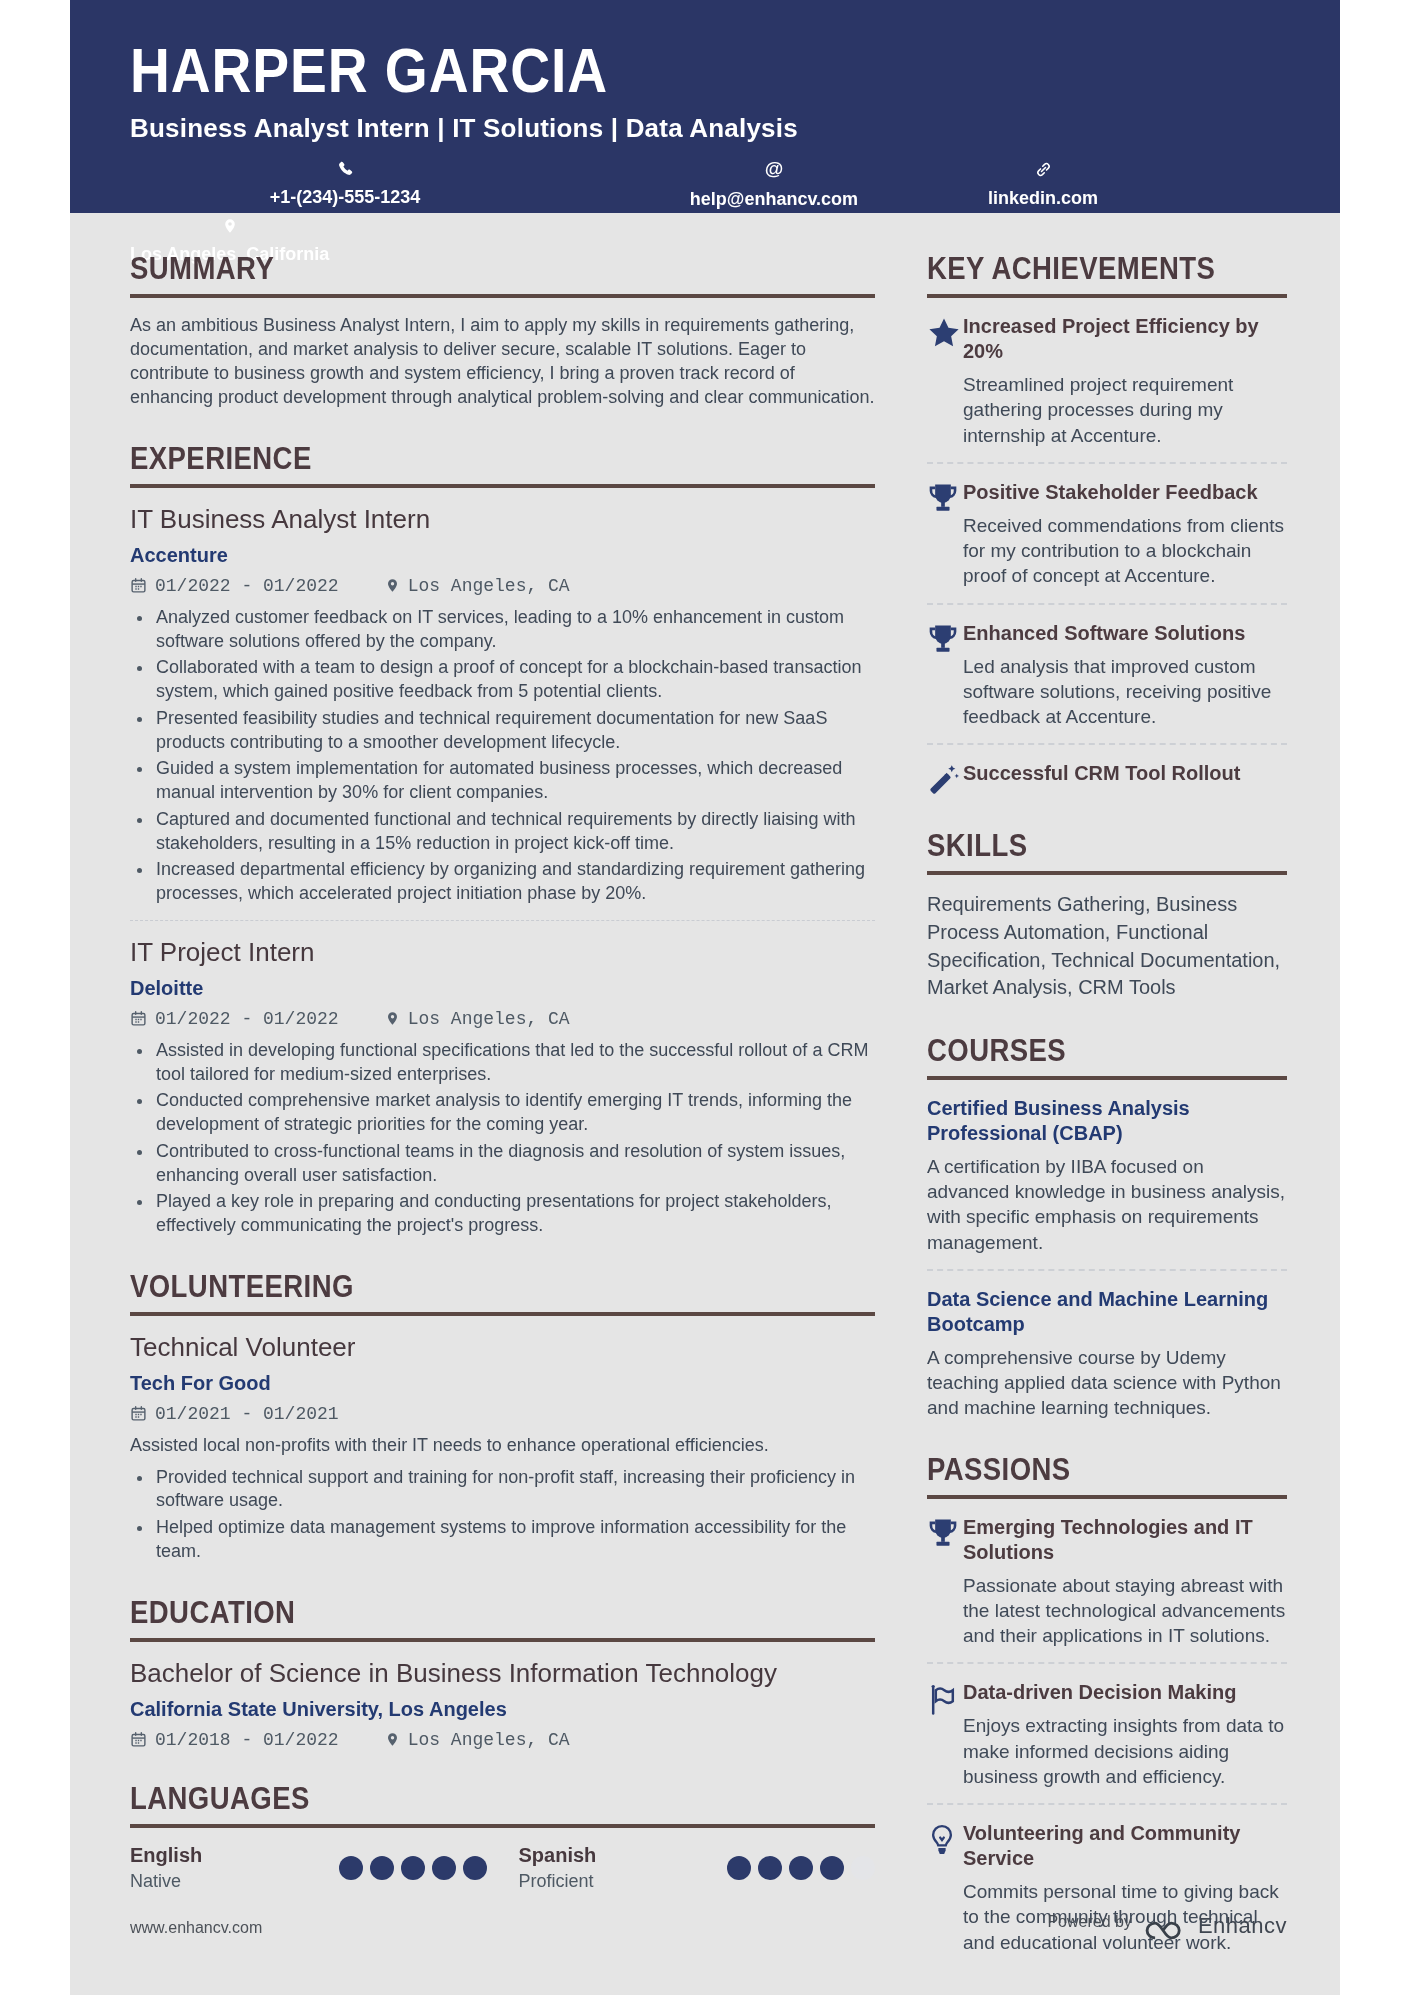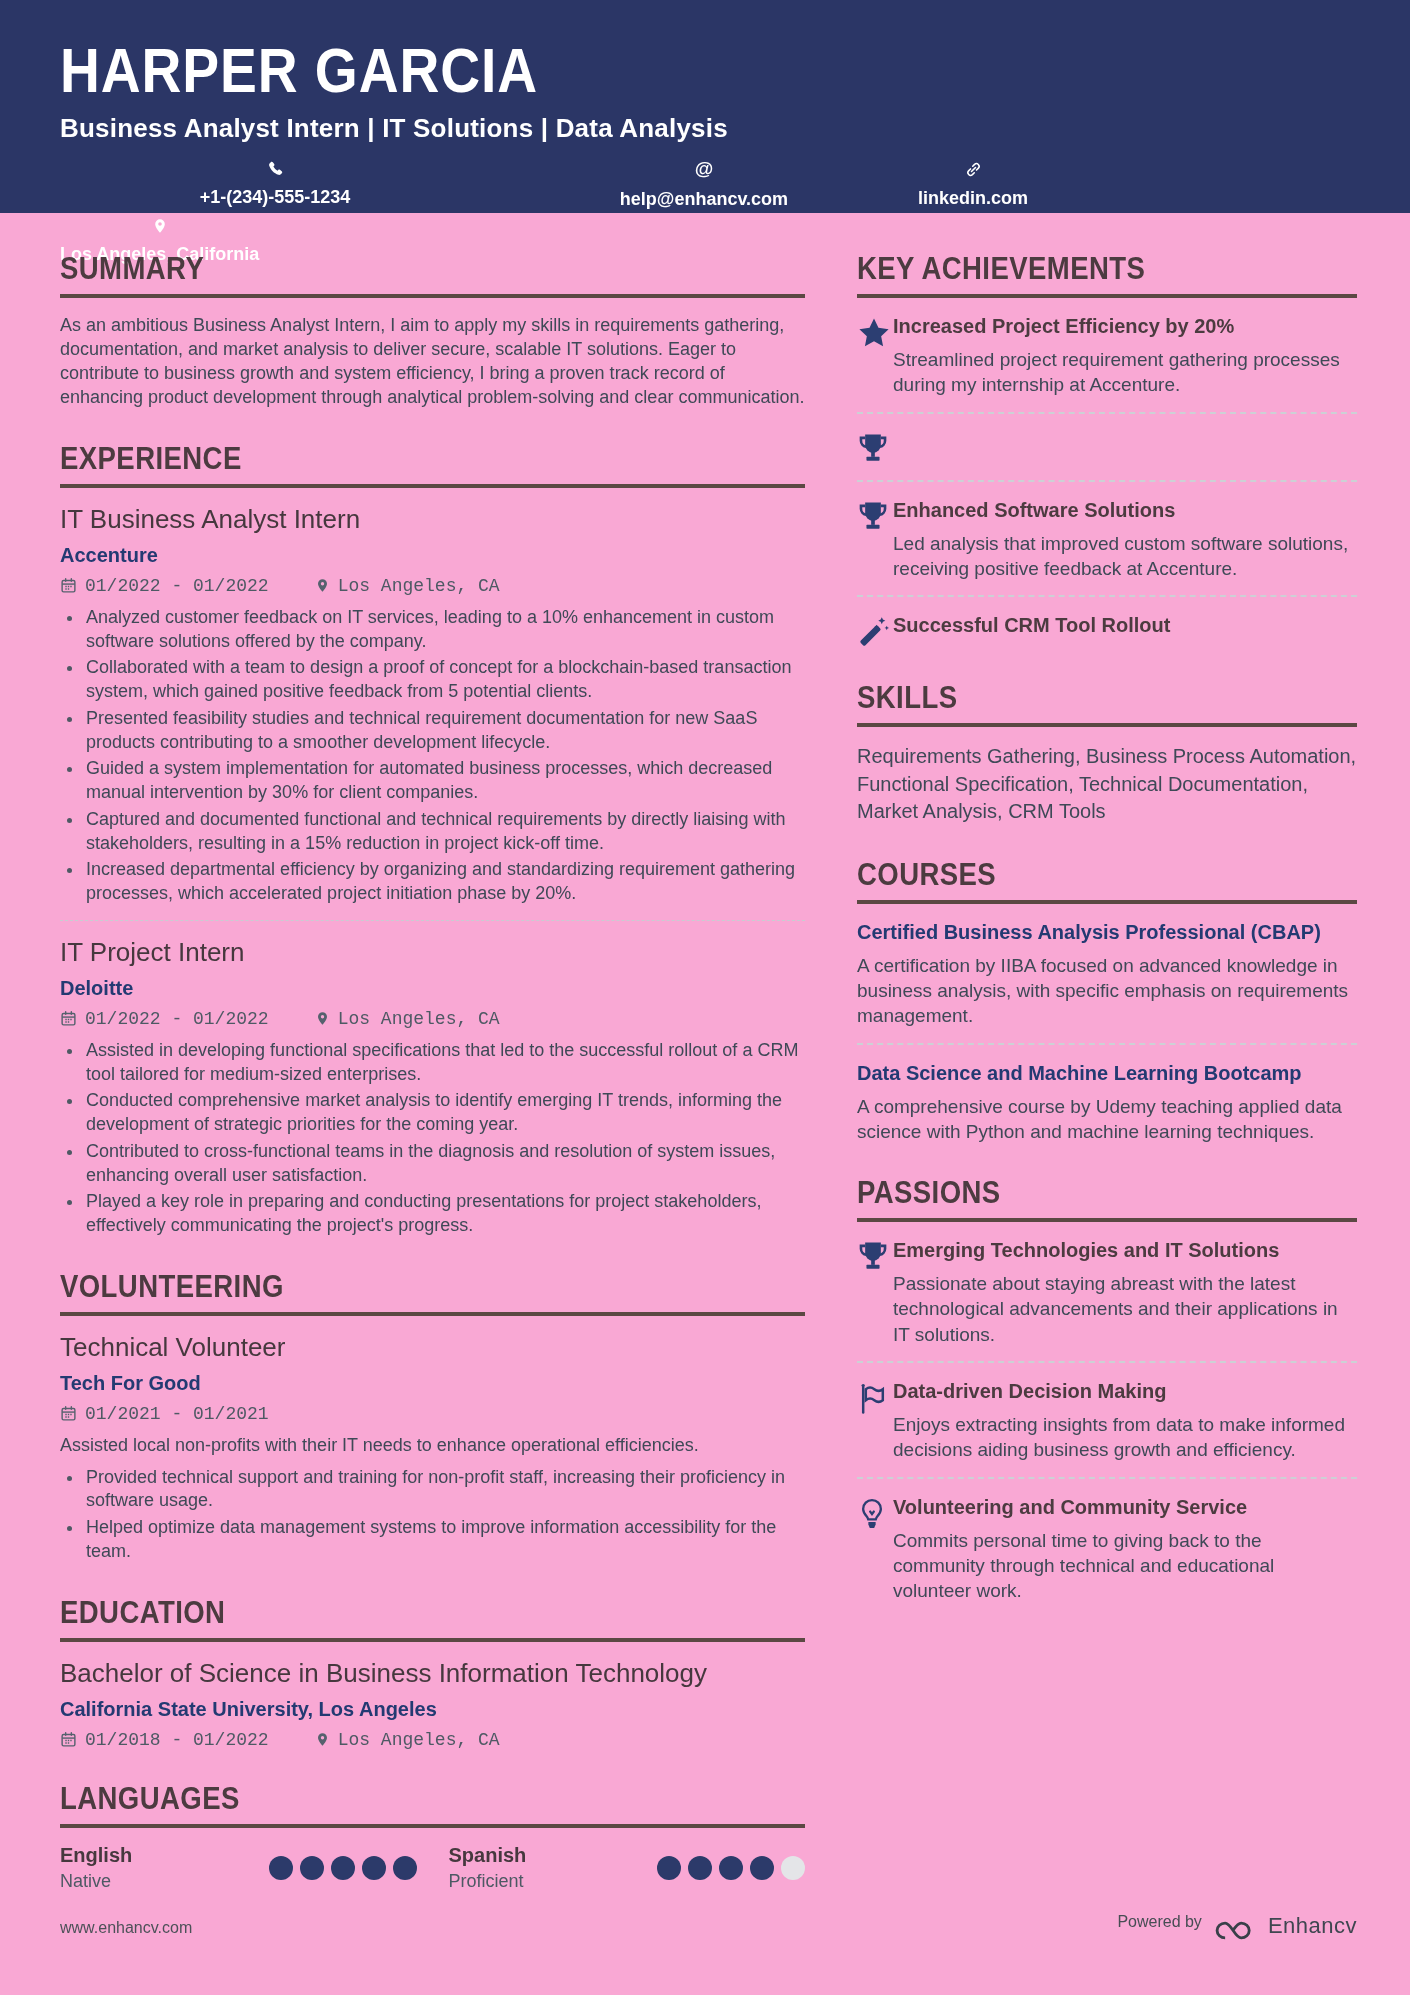--- a/index.html
+++ b/index.html
@@ -1,23 +1,23 @@
 <!DOCTYPE html>
 <html><head>
 <meta charset="utf-8">
 <style>
   * { margin: 0; padding: 0; box-sizing: border-box; }
   html, body { background: #ffffff; }
   body { font-family: "Liberation Sans", sans-serif; }
   .page {
     position: relative;
-    width: 1410px;
+    width: 1270px;
     height: 1995px;
     margin: 0 auto;
-    background: #f9a8d4;
+    background: #e5e5e5;
     overflow: hidden;
   }
   
   .hdr {
     background: #2b3666;
     color: #fff;
     height: 213px;
     padding: 34px 53px 0 60px;
   }
   .hdr h1 {
@@ -360,20 +360,24 @@
                     <path d="M6 2h12v8a6 6 0 0 1-12 0z"></path>
                     <rect x="10.6" y="15" width="2.8" height="4"></rect>
                     <rect x="7" y="19" width="10" height="3" rx="0.5"></rect>
                   </g>
                   <g fill="none" stroke="#2c3e72" stroke-width="2">
                     <path d="M6 4.5H2.8v2.2A4.6 4.6 0 0 0 7 11.3"></path>
                     <path d="M18 4.5h3.2v2.2a4.6 4.6 0 0 1-4.2 4.6"></path>
                   </g>
                 </svg>
             </div>
+            <div>
+              <div class="ach-title">Positive Stakeholder Feedback</div>
+              <div class="ach-text">Received commendations from clients for my contribution to a blockchain proof of concept at Accenture.</div>
+            </div>
           </div>
           <hr class="dashed">
 
           <div class="ach-item">
             <div class="ach-icon">
               <svg class="icon-svg" width="32" height="34" viewBox="0 0 24 26">
                   <g fill="#2c3e72">
                     <path d="M6 2h12v8a6 6 0 0 1-12 0z"></path>
                     <rect x="10.6" y="15" width="2.8" height="4"></rect>
                     <rect x="7" y="19" width="10" height="3" rx="0.5"></rect>

